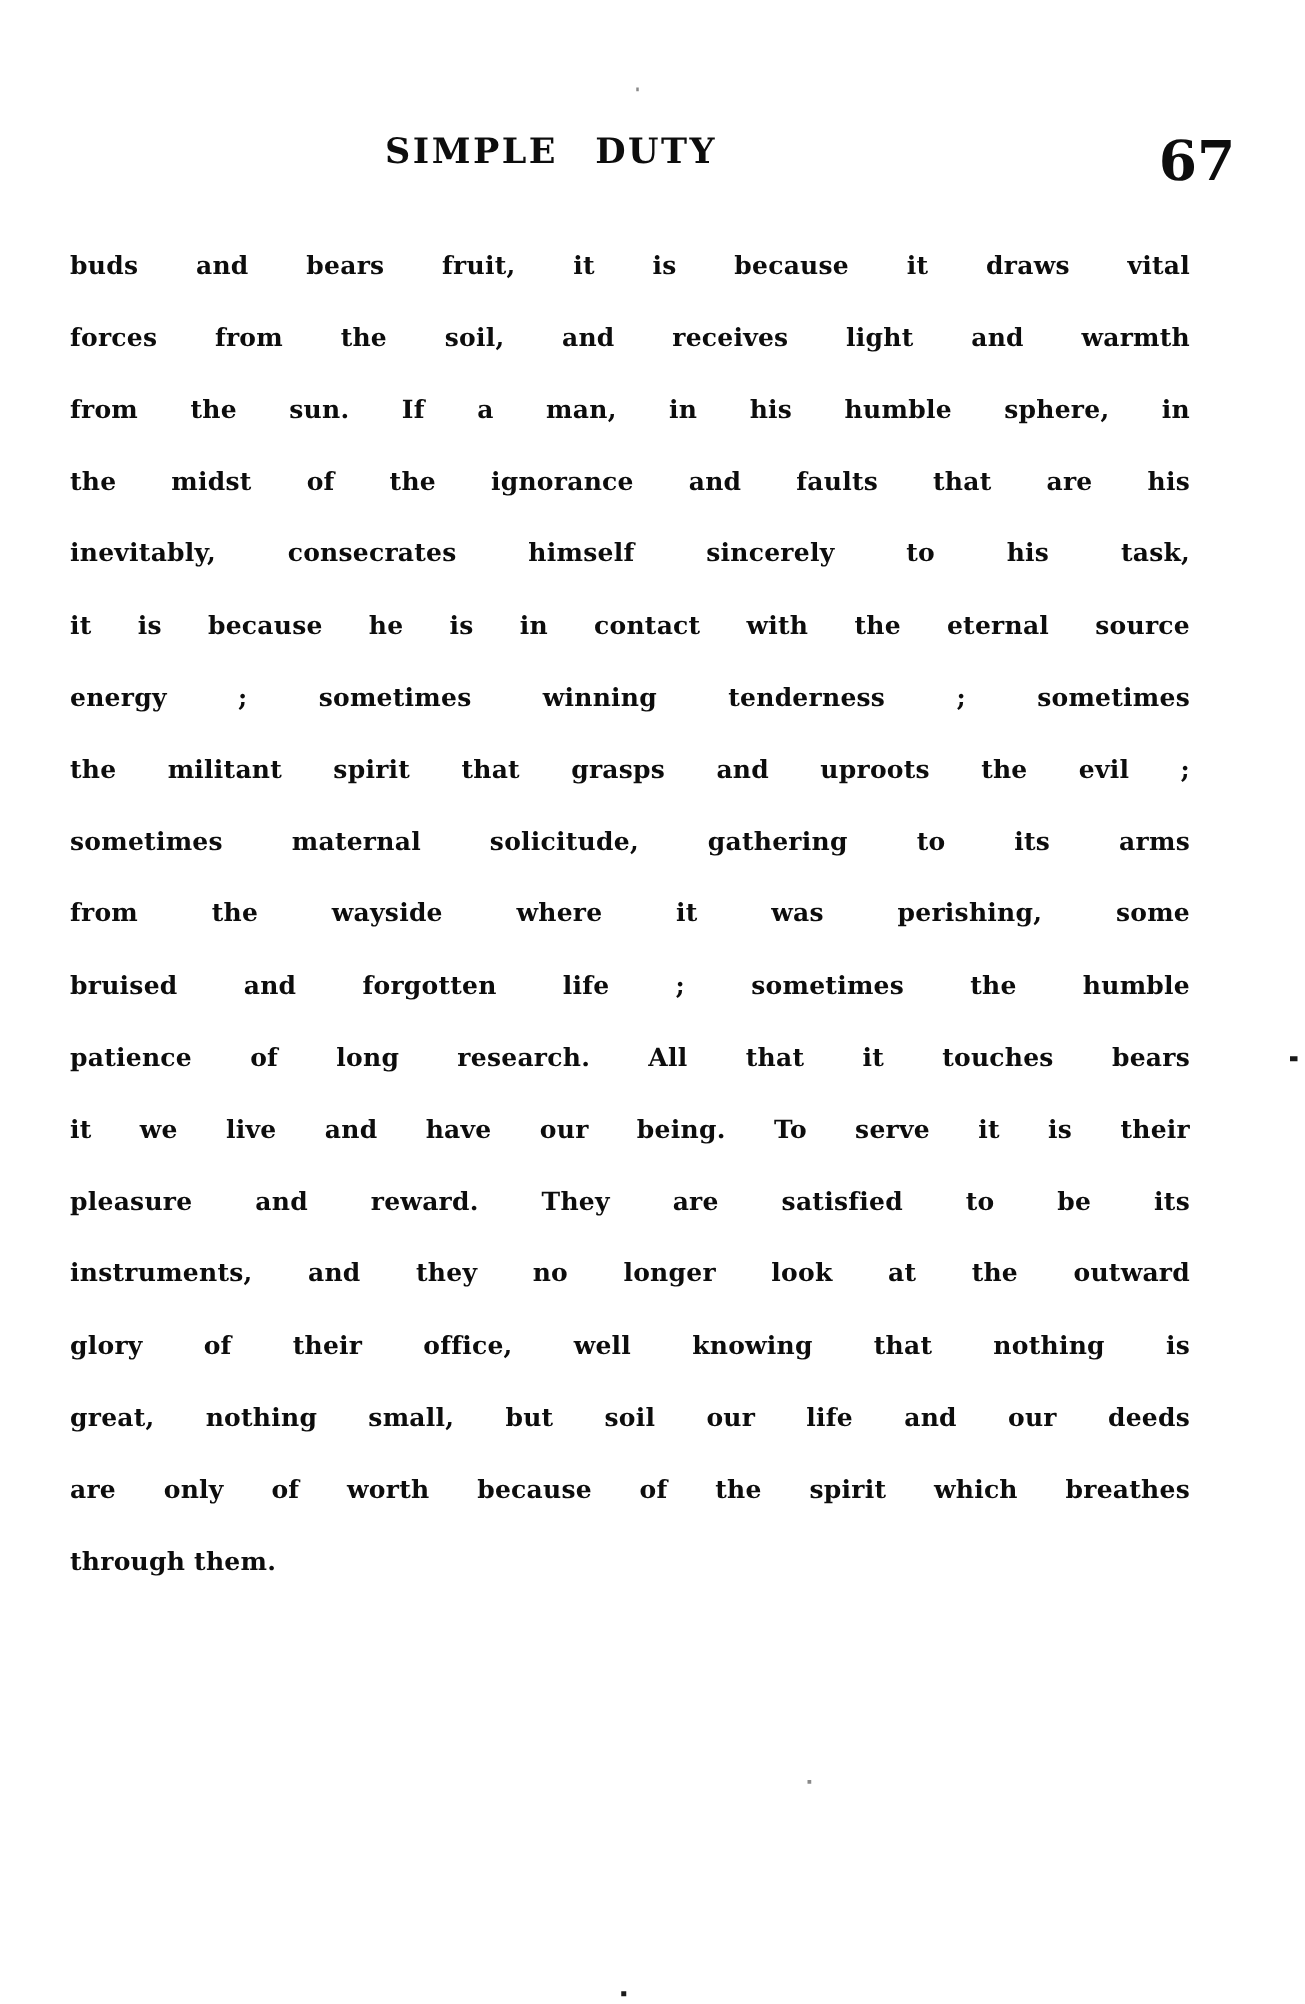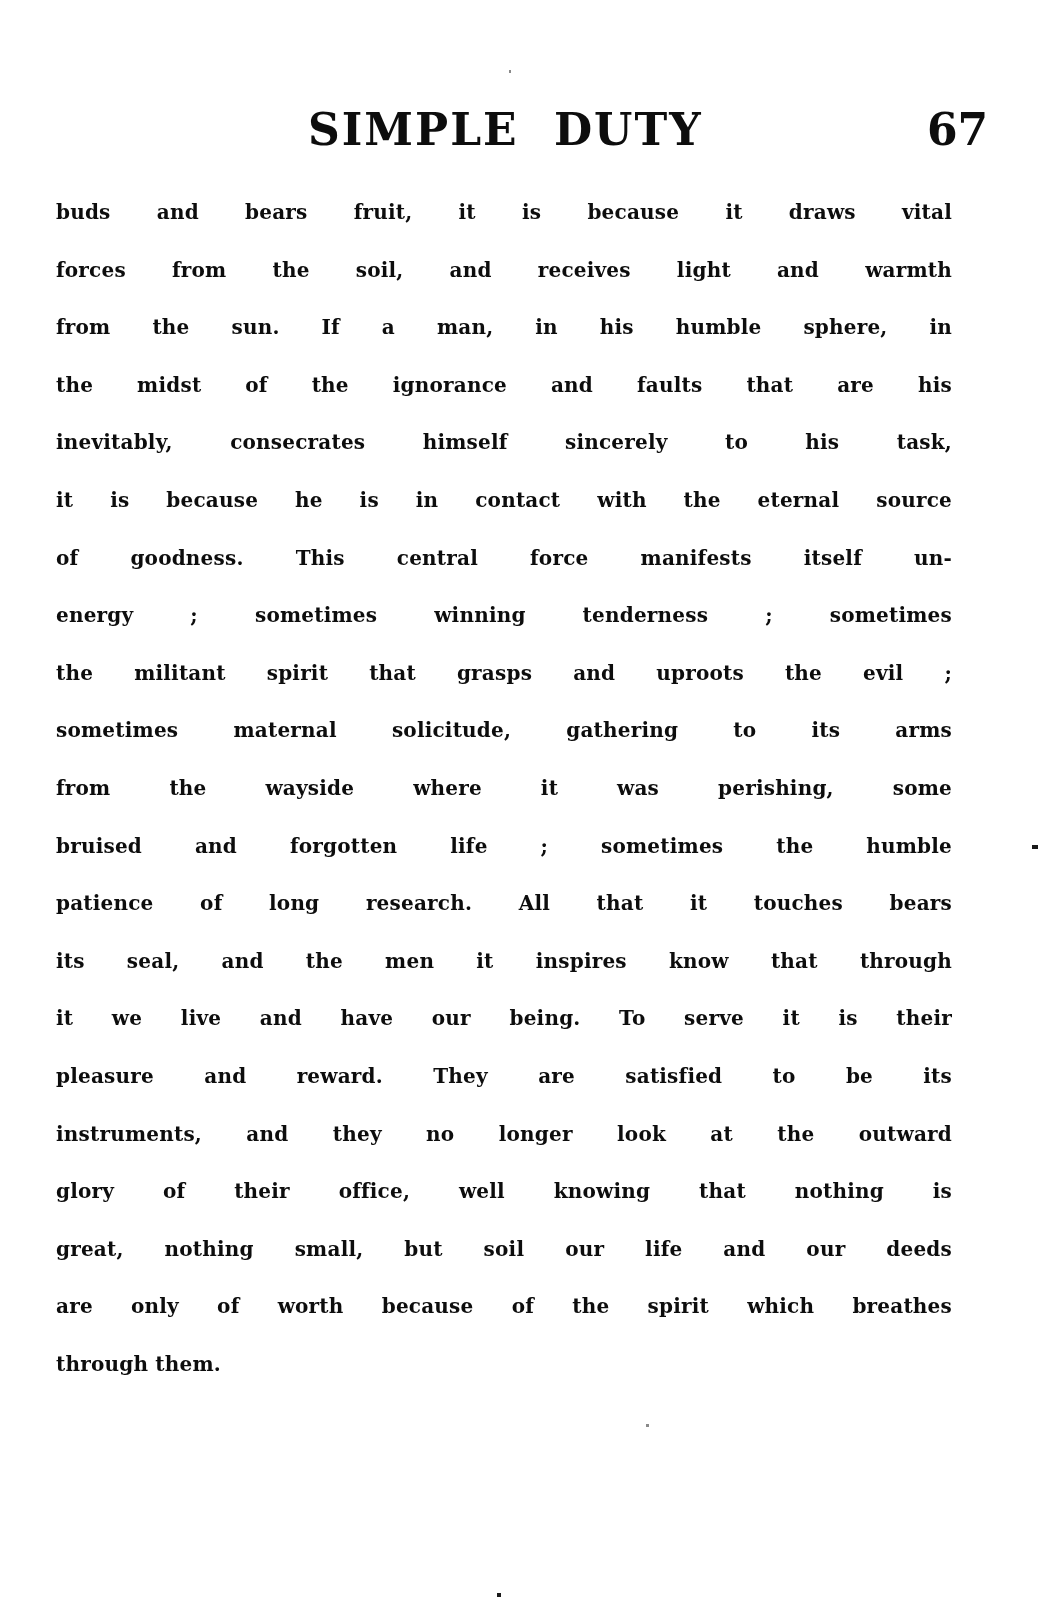--- a/index.html
+++ b/index.html
@@ -13,21 +13,21 @@
     height: 1603px;
     background: #ffffff;
     color: #0d0d0d;
     font-family: "DejaVu Serif", "Liberation Serif", serif;
     overflow: hidden;
   }
   .header-title {
     position: absolute;
     left: 308px;
     top: 104px;
-    font-size: 44px;
+    font-size: 28px;
     font-weight: 700;
     letter-spacing: 2px;
     word-spacing: 18px;
     white-space: nowrap;
   }
   .page-number {
     position: absolute;
     left: 883px;
     top: 104px;
     font-size: 44px;
@@ -68,28 +68,26 @@
 
   <div class="page-number">67</div>
 
   <div class="text-block">
     <div class="text-line">buds and bears fruit, it is because it draws vital</div>
     <div class="text-line">forces from the soil, and receives light and warmth</div>
     <div class="text-line">from the sun.  If a man, in his humble sphere, in</div>
     <div class="text-line">the midst of the ignorance and faults that are his</div>
     <div class="text-line">inevitably, consecrates himself sincerely to his task,</div>
     <div class="text-line">it is because he is in contact with the eternal source</div>
-    <div class="text-line">of goodness.  This central force manifests itself un-</div>
     <div class="text-line">energy ; sometimes winning tenderness ; sometimes</div>
     <div class="text-line">the militant spirit that grasps and uproots the evil ;</div>
     <div class="text-line">sometimes maternal solicitude, gathering to its arms</div>
     <div class="text-line">from the wayside where it was perishing, some</div>
     <div class="text-line">bruised and forgotten life ; sometimes the humble</div>
     <div class="text-line">patience of long research.  All that it touches bears</div>
-    <div class="text-line">its seal, and the men it inspires know that through</div>
     <div class="text-line">it we live and have our being.  To serve it is their</div>
     <div class="text-line">pleasure and reward.  They are satisfied to be its</div>
     <div class="text-line">instruments, and they no longer look at the outward</div>
     <div class="text-line">glory of their office, well knowing that nothing is</div>
     <div class="text-line">great, nothing small, but soil our life and our deeds</div>
     <div class="text-line">are only of worth because of the spirit which breathes</div>
     <div class="text-line last">through them.</div>
   </div>
 
   <div class="speck" style="left:1032px; top:845px; width:6px; height:4px;"></div>

